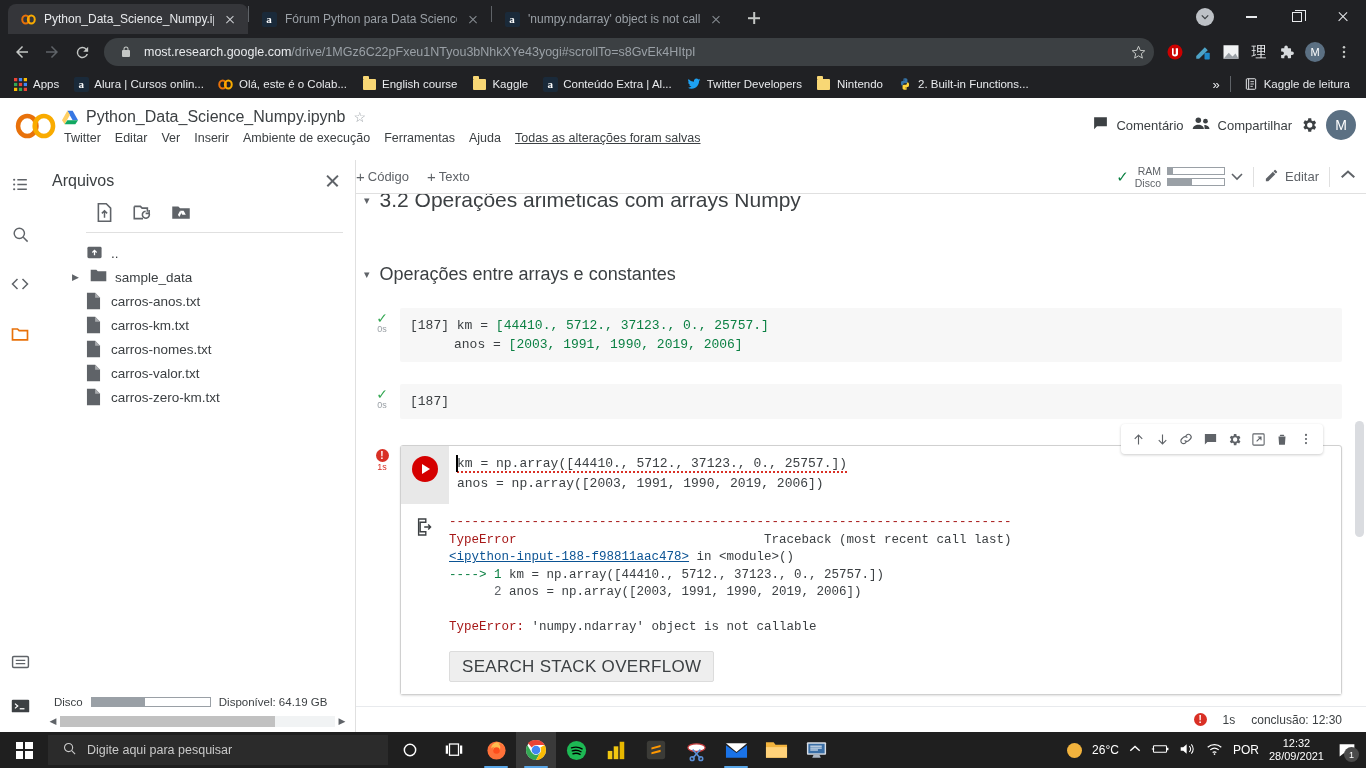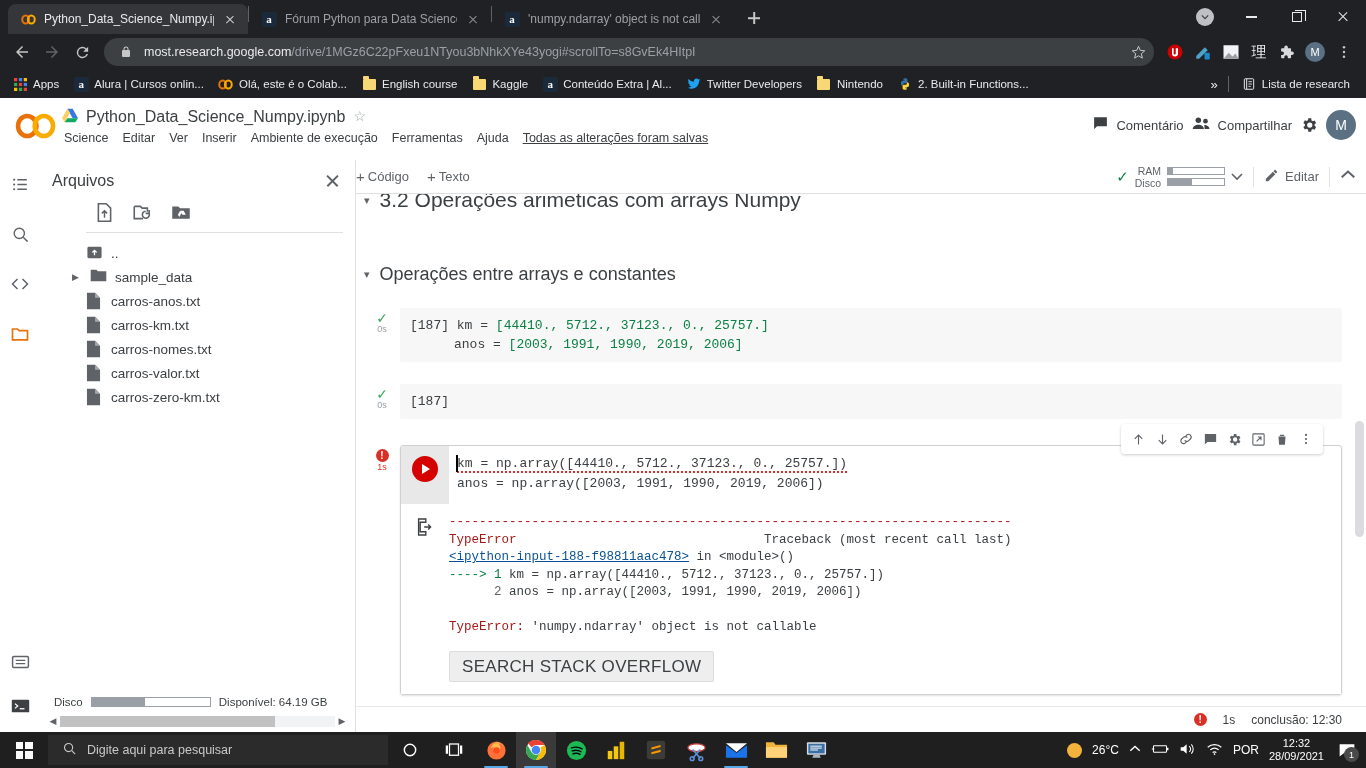--- a/index.html
+++ b/index.html
@@ -80,21 +80,21 @@
   .bm-right { margin-left:auto; display:flex; align-items:center; gap:6px; padding-right:4px;}
   .bm-chev { color:#e8eaed; font-size:13px; padding:0 4px;}
   .bm-vsep { width:1px; height:16px; background:#5f6368; }
 
   
   .page { height: calc(732px - 34px - 36px - 28px); background:#fff; position:relative; overflow:hidden; }
 
   .colab-header { height: 62px; display:flex; align-items:flex-start; padding: 6px 10px 0 10px; position:relative;}
   .colab-logo { width:52px; height:44px; display:flex; align-items:center; justify-content:center; }
   .colab-titleblock { padding-top:4px; }
-  .colab-title-row { display:flex; gap:8px; }
+  .colab-title-row { display:flex; align-items:center; gap:8px; }
   .drive-ico { width:16px; height:15px; }
   .nb-title { font-size:16px; color:#3c4043; }
   .star { color:#9aa0a6; font-size:14px; }
   .menu-row { display:flex; gap:14px; margin-top:5px; font-size:12.5px; color:#3c4043; padding-left:2px;}
   .menu-row .saved { color:#3c4043; text-decoration: underline; }
   .hdr-right { margin-left:auto; display:flex; align-items:center; gap:8px; padding-top:6px; }
   .hdr-btn { display:flex; align-items:center; gap:7px; font-size:13px; color:#3c4043; }
   .avatar-lg { width:30px;height:30px;border-radius:50%;background:#5b7083;color:#fff;font-size:14px;display:flex;align-items:center;justify-content:center;}
 
   
@@ -409,21 +409,21 @@
       <span class="bm-chev">»</span>
       <span class="bm-vsep"></span>
       <span class="bm">
         <span class="bm-ico">
           <svg width="14" height="14" viewBox="0 0 24 24">
               <rect x="4" y="3" width="16" height="18" rx="1.5" fill="none" stroke="#e8eaed" stroke-width="1.7"></rect>
               <path d="M8 3v18" stroke="#e8eaed" stroke-width="1.7"></path>
               <path d="M11 8h6M11 12h6M11 16h4" stroke="#e8eaed" stroke-width="1.5"></path>
             </svg>
         </span>
-        <span>Lista de research</span>
+        <span>Kaggle de leitura</span>
       </span>
     </div>
   </div>
 
   <div class="page">
 
     <div class="colab-header">
       <div class="colab-logo">
         <svg width="42" height="26" viewBox="0 0 48 28">
           <ellipse cx="14" cy="14" rx="10.5" ry="11.5" fill="none" stroke="#e8710a" stroke-width="5.2"></ellipse>
@@ -436,21 +436,21 @@
             <svg width="16" height="15" viewBox="0 0 24 22">
                 <path d="M8 1h8l8 14h-8z" fill="#3777e3"></path>
                 <path d="M8 1L0 15l4 6 8-14z" fill="#ffcf63"></path>
                 <path d="M4 21h16l4-6H8z" fill="#11a861"></path>
               </svg>
           </span>
           <span class="nb-title">Python_Data_Science_Numpy.ipynb</span>
           <span class="star">☆</span>
         </div>
         <div class="menu-row">
-          <span>Science</span>
+          <span>Twitter</span>
           <span>Editar</span>
           <span>Ver</span>
           <span>Inserir</span>
           <span>Ambiente de execução</span>
           <span>Ferramentas</span>
           <span>Ajuda</span>
           <span class="saved">Todas as alterações foram salvas</span>
         </div>
       </div>
       <div class="hdr-right">

